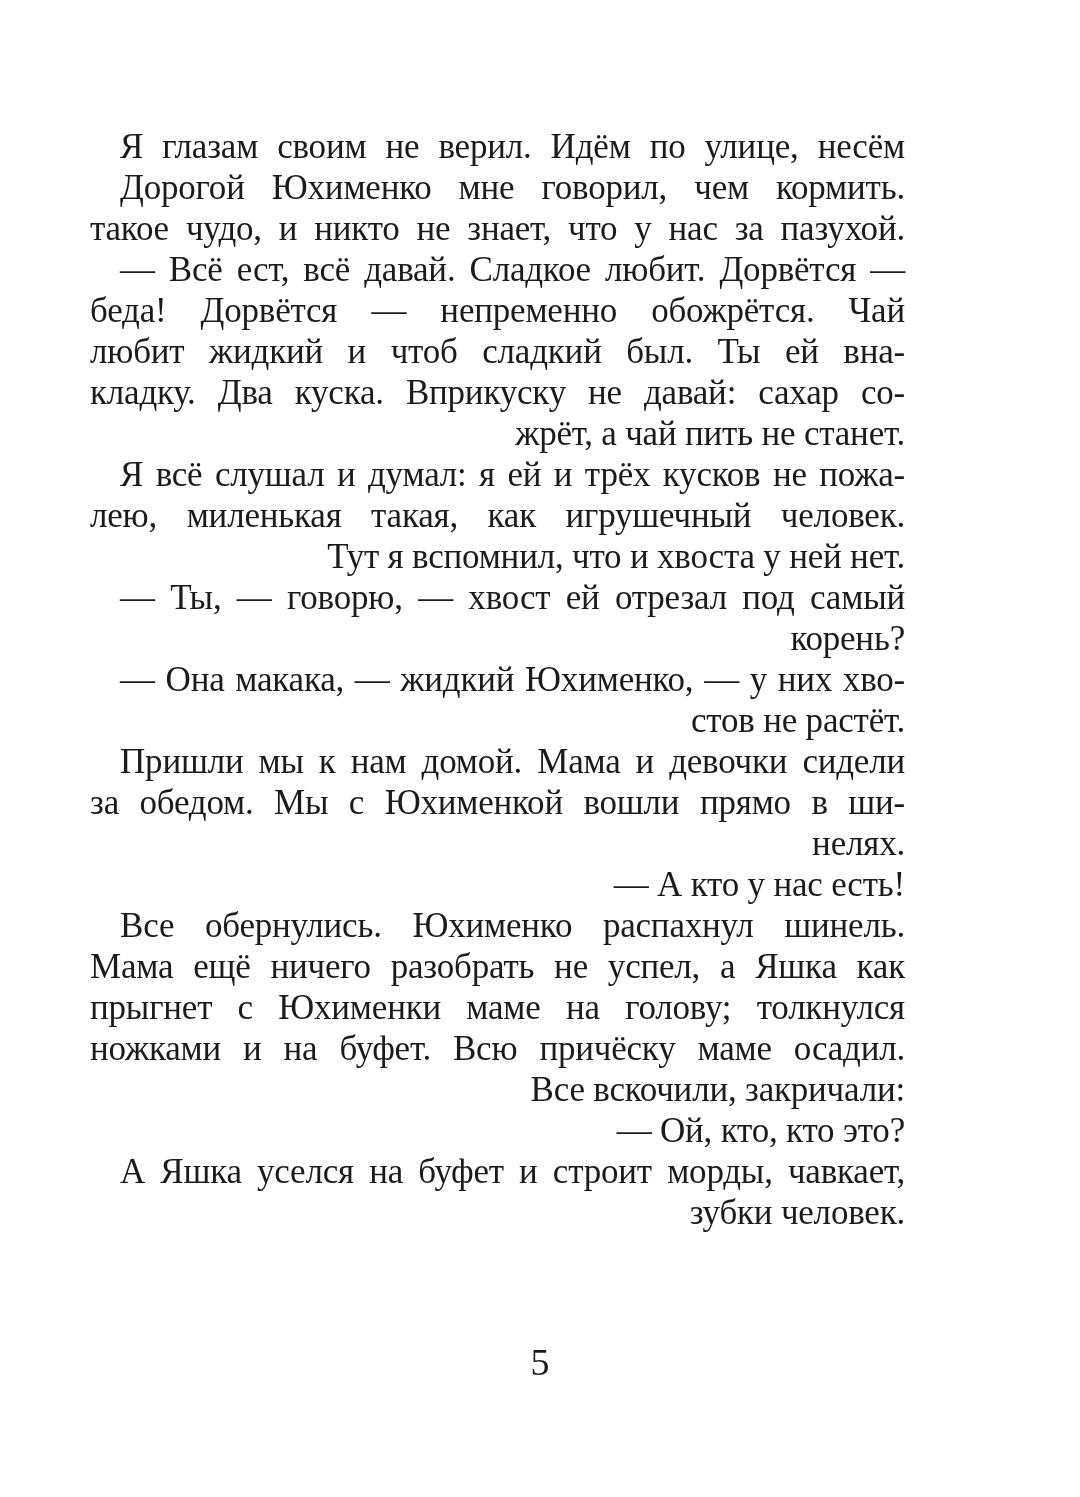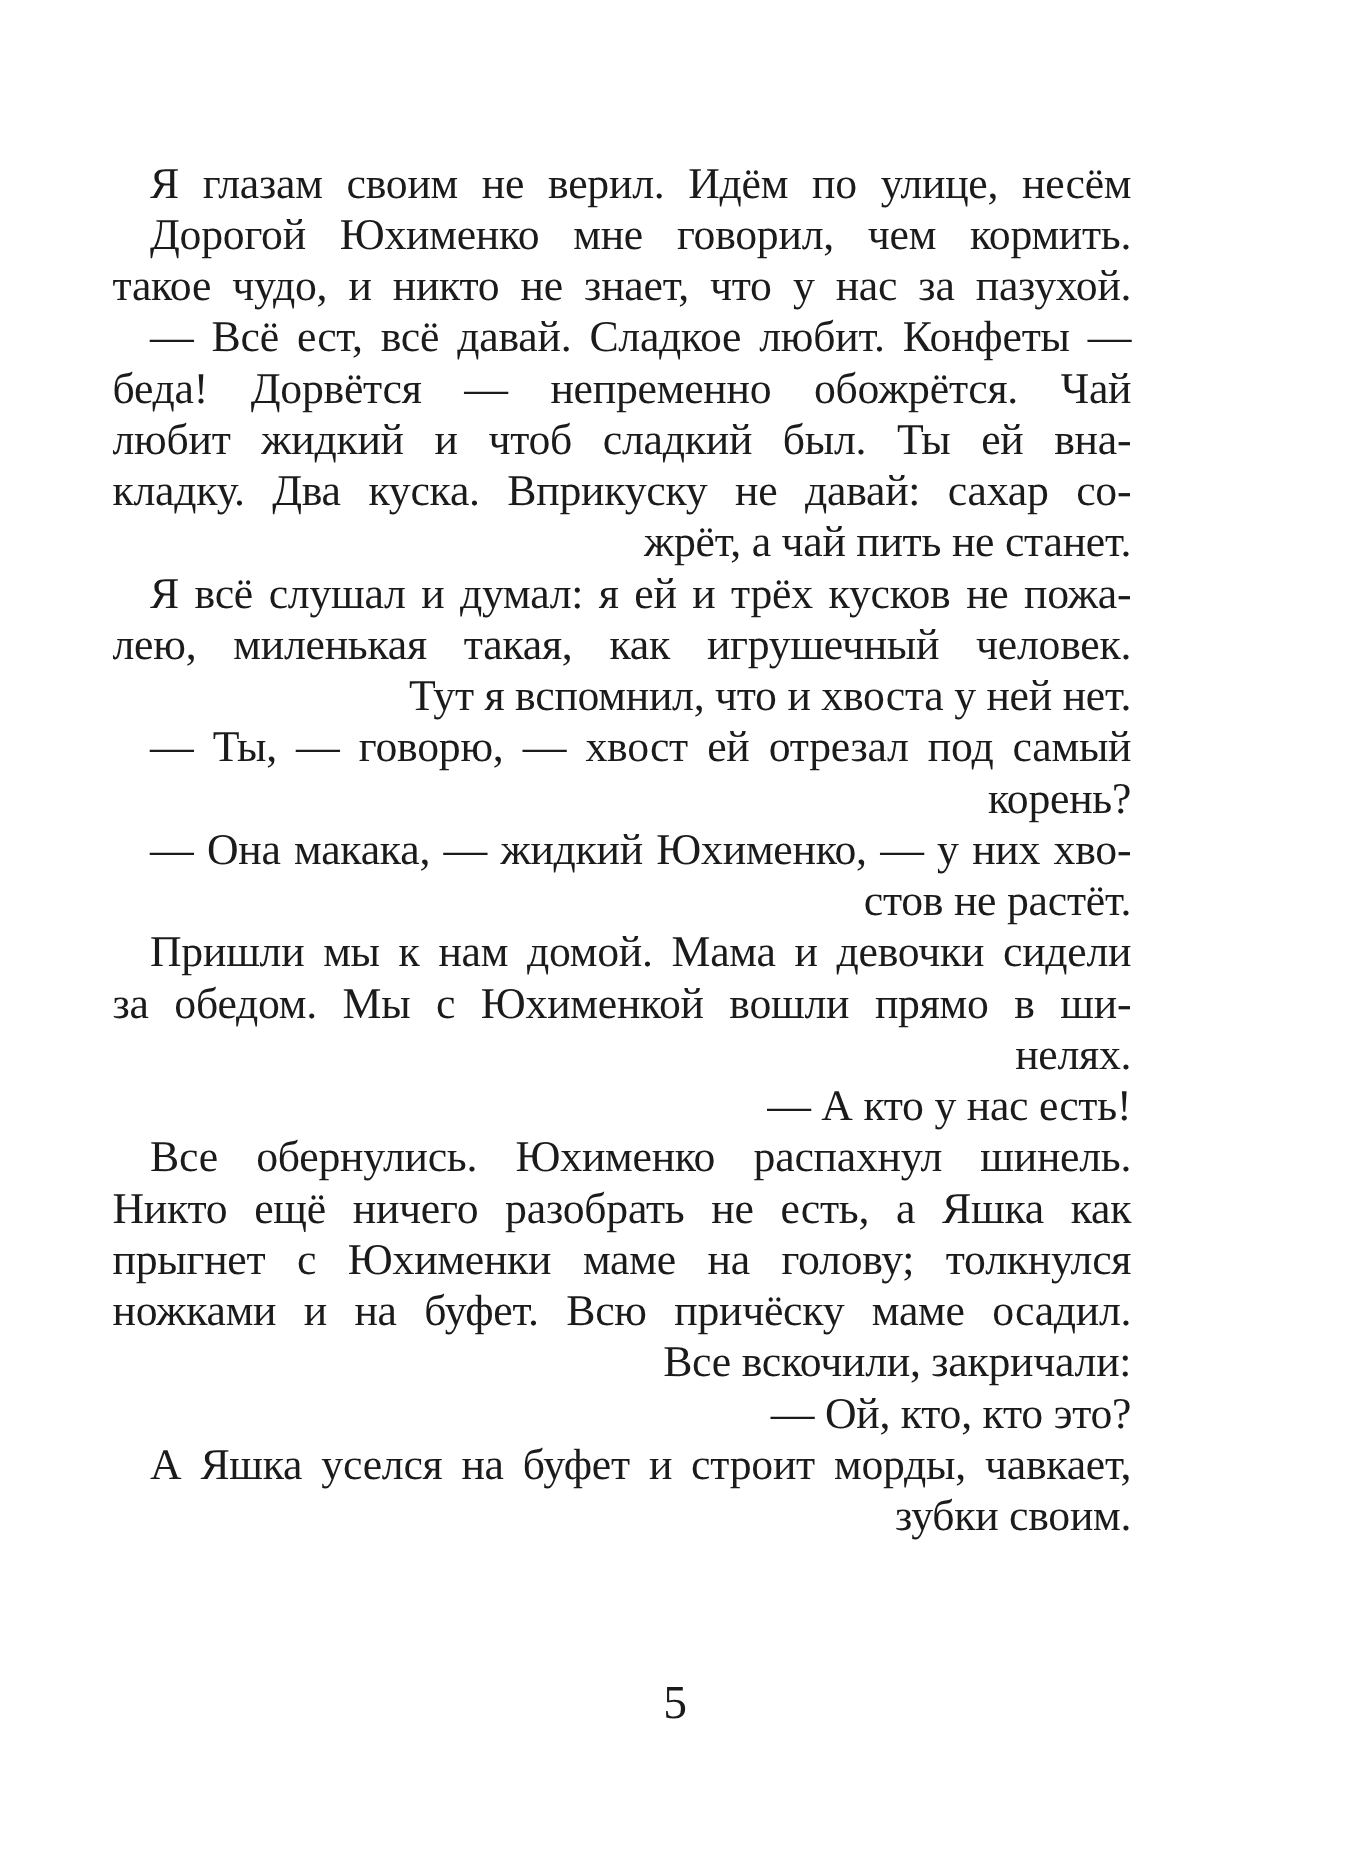--- a/index.html
+++ b/index.html
@@ -54,40 +54,40 @@
   }
 </style>
 </head>
 <body>
 
 <div class="page">
   <div class="text-block">
     <div class="ln ind jst">Я глазам своим не верил. Идём по улице, несём</div>
     <div class="ln ind jst">Дорогой Юхименко мне говорил, чем кормить.</div>
     <div class="ln jst">такое чудо, и никто не знает, что у нас за пазухой.</div>
-    <div class="ln ind jst">— Всё ест, всё давай. Сладкое любит. Конфеты —</div>
+    <div class="ln ind jst">— Всё ест, всё давай. Сладкое любит. Дорвётся —</div>
     <div class="ln jst">беда! Дорвётся — непременно обожрётся. Чай</div>
     <div class="ln jst">любит жидкий и чтоб сладкий был. Ты ей вна-</div>
     <div class="ln jst">кладку. Два куска. Вприкуску не давай: сахар со-</div>
     <div class="ln">жрёт, а чай пить не станет.</div>
     <div class="ln ind jst">Я всё слушал и думал: я ей и трёх кусков не пожа-</div>
     <div class="ln jst">лею, миленькая такая, как игрушечный человек.</div>
     <div class="ln">Тут я вспомнил, что и хвоста у ней нет.</div>
     <div class="ln ind jst">— Ты, — говорю, — хвост ей отрезал под самый</div>
     <div class="ln">корень?</div>
     <div class="ln ind jst">— Она макака, — жидкий Юхименко, — у них хво-</div>
     <div class="ln">стов не растёт.</div>
     <div class="ln ind jst">Пришли мы к нам домой. Мама и девочки сидели</div>
     <div class="ln jst">за обедом. Мы с Юхименкой вошли прямо в ши-</div>
     <div class="ln">нелях.</div>
     <div class="ln ind">— А кто у нас есть!</div>
     <div class="ln ind jst">Все обернулись. Юхименко распахнул шинель.</div>
-    <div class="ln jst">Никто ещё ничего разобрать не есть, а Яшка как</div>
+    <div class="ln jst">Мама ещё ничего разобрать не успел, а Яшка как</div>
     <div class="ln jst">прыгнет с Юхименки маме на голову; толкнулся</div>
     <div class="ln jst">ножками и на буфет. Всю причёску маме осадил.</div>
     <div class="ln ind">Все вскочили, закричали:</div>
     <div class="ln ind">— Ой, кто, кто это?</div>
     <div class="ln ind jst">А Яшка уселся на буфет и строит морды, чавкает,</div>
-    <div class="ln">зубки своим.</div>
+    <div class="ln">зубки человек.</div>
   </div>
 
   <div class="page-number">5</div>
 </div>
 
 </body></html>

